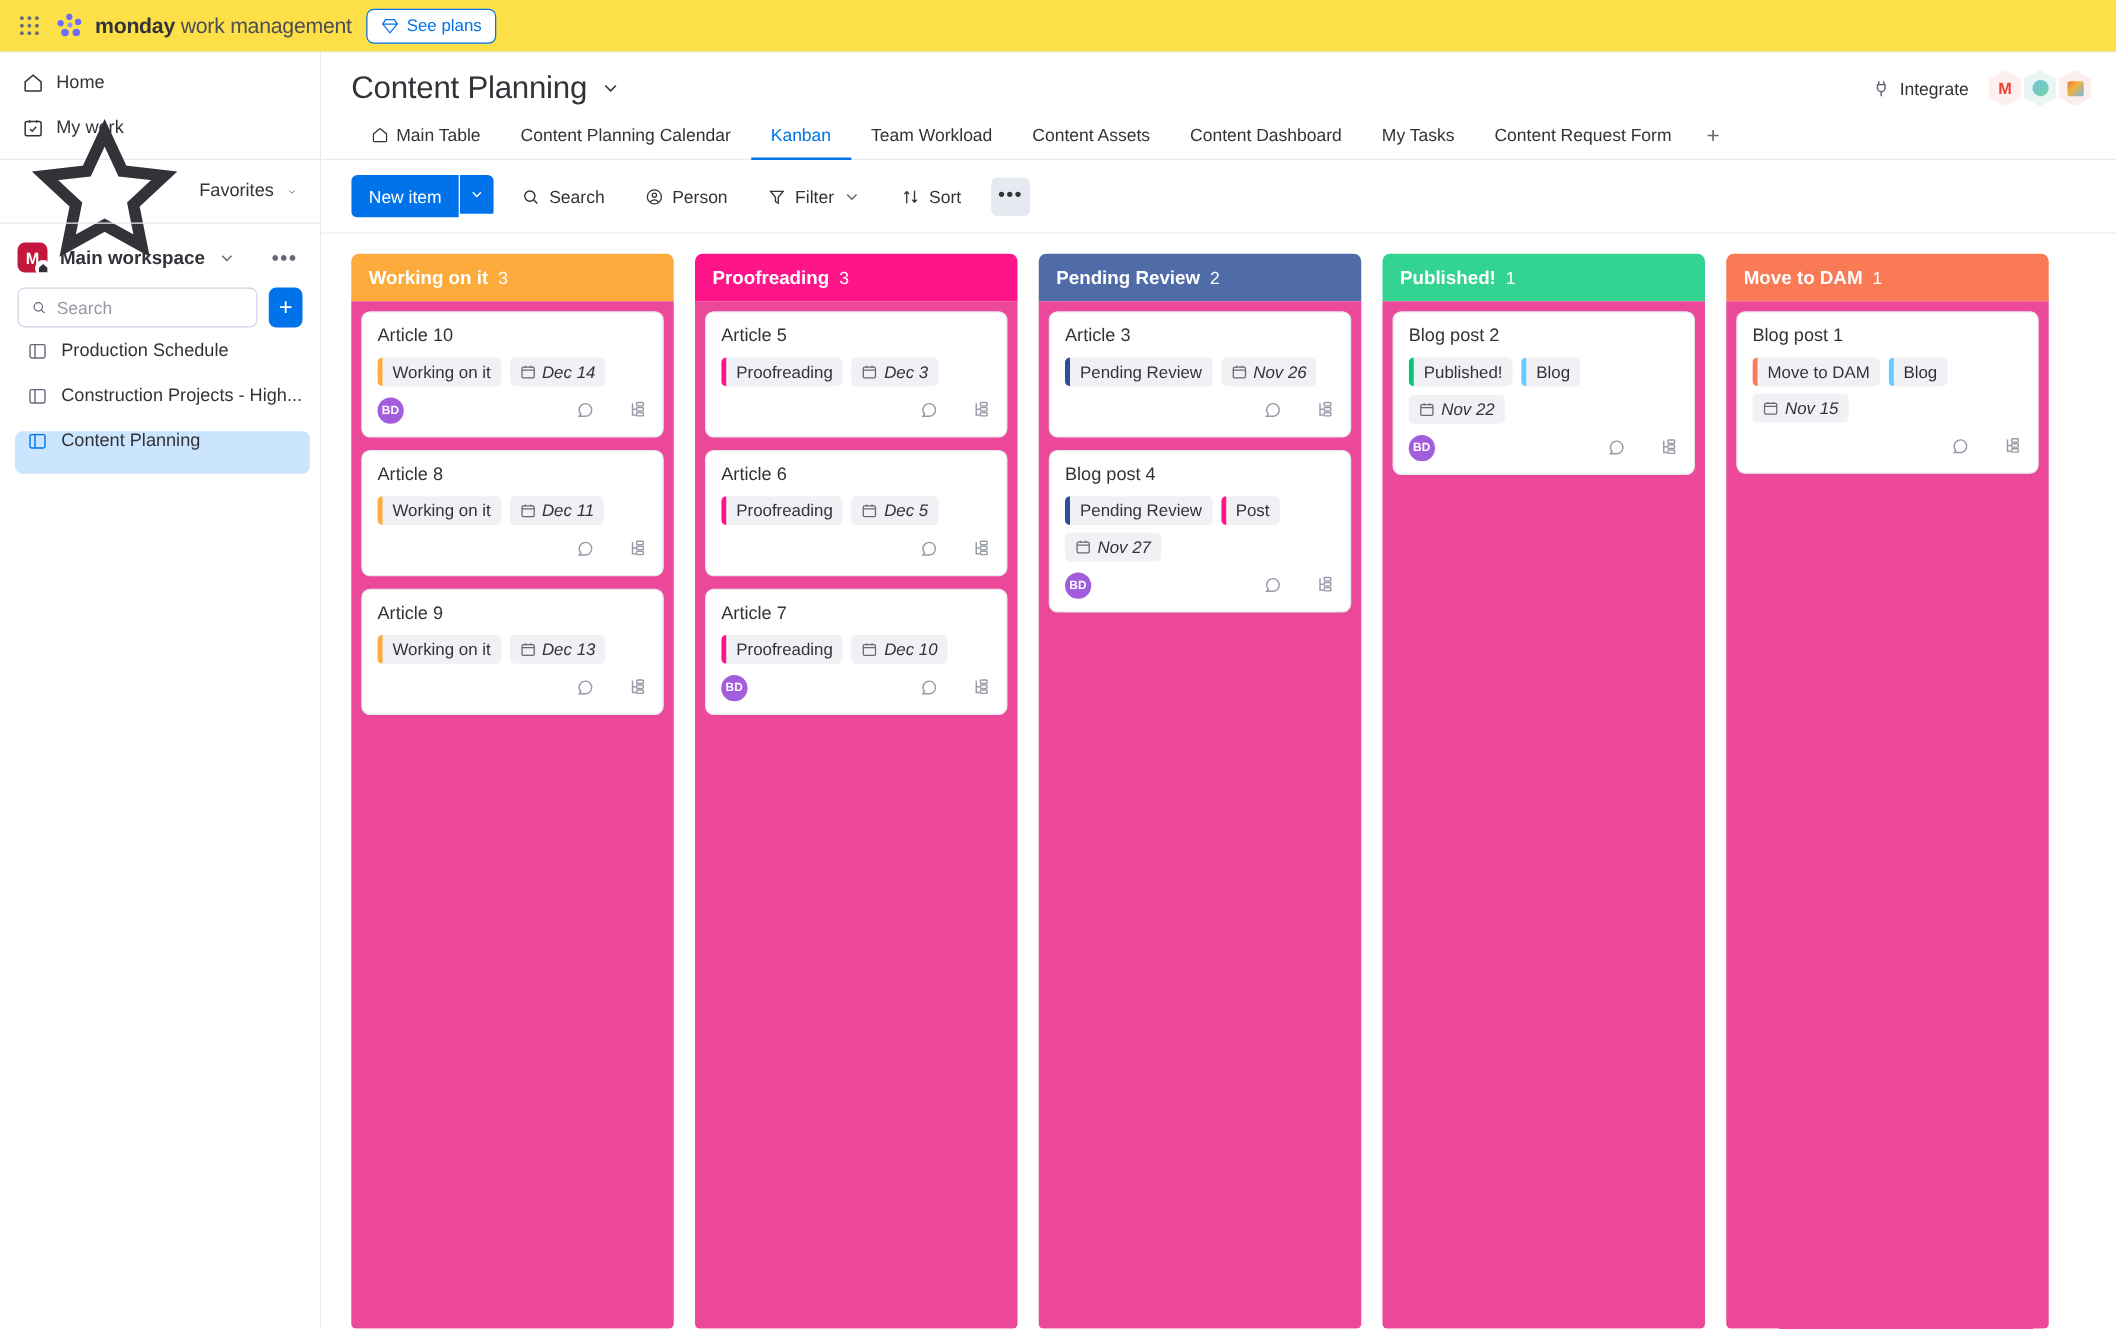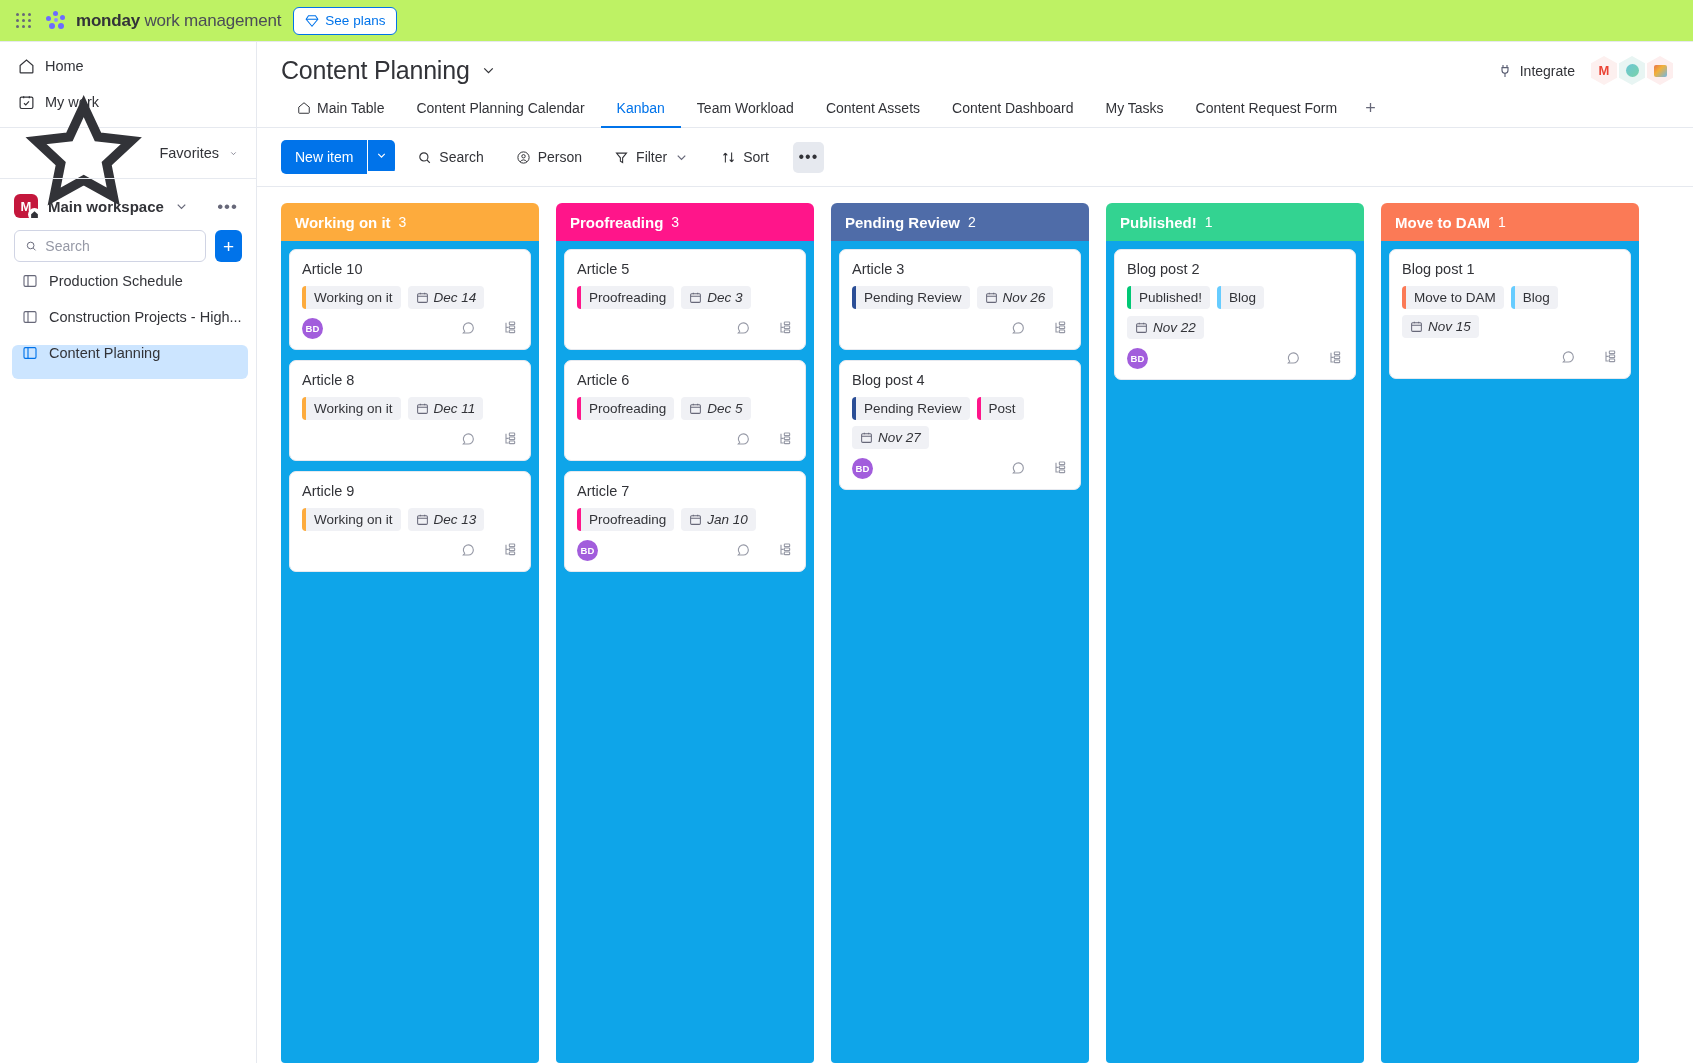--- a/index.html
+++ b/index.html
@@ -10,21 +10,21 @@
     overflow: hidden;
     color: #323338;
   }
   .app { display: flex; flex-direction: column; width: 1693px; height: 1063px; }
 
   
   .topbar {
     height: 42px; flex: 0 0 42px;
     display: flex; align-items: center;
     padding: 0 14px;
-    background: #bef264;
+    background: #fde047;
     border-bottom: 1px solid #e6e9ef;
     gap: 12px;
   }
   .waffle { display: grid; grid-template-columns: repeat(3,3px); grid-gap: 3px; padding: 2px; cursor: pointer; }
   .waffle i { width: 3px; height: 3px; background: #676879; border-radius: 50%; display: block; }
   .brand { display: flex; align-items: center; gap: 9px; }
   .mlogo { width: 22px; height: 22px; position: relative; }
   .mlogo i { position: absolute; border-radius: 50%; background: #6c6cff; display: block; }
   .mlogo i:nth-child(1){ width:5px;height:5px; left:1px; top:6px; }
   .mlogo i:nth-child(2){ width:5px;height:5px; left:8px; top:1px; }
@@ -138,21 +138,21 @@
 
   
   .kanban { flex: 1 1 auto; display: flex; gap: 17px; padding: 16px 24px 0 24px; overflow: hidden; min-height: 0; background: #fff; }
   .col { width: 258px; flex: 0 0 258px; display: flex; flex-direction: column; min-height: 0; }
   .col-head {
     height: 38px; border-radius: 6px 6px 0 0;
     display: flex; align-items: center; gap: 8px; padding: 0 14px;
     color: #fff; font-size: 15px; font-weight: 700;
   }
   .col-head .cnt { font-weight: 400; font-size: 14px; }
-  .col-body { flex: 1 1 auto; background: #0ea5e9; border-radius: 0 0 4px 4px; padding: 8px 8px 8px 8px; display: flex; flex-direction: column; gap: 10px; overflow: hidden; }
+  .col-body { flex: 1 1 auto; background: #ec4899; border-radius: 0 0 4px 4px; padding: 8px 8px 8px 8px; display: flex; flex-direction: column; gap: 10px; overflow: hidden; }
   .card { background: #fff; border: 1px solid #e6e9ef; border-radius: 7px; padding: 11px 12px 8px 12px; cursor: pointer; }
   .card-title { font-size: 14.5px; color: #323338; margin-bottom: 9px; }
   .chips { display: flex; flex-wrap: wrap; gap: 7px; margin-bottom: 6px; }
   .chip { display: flex; align-items: center; border-radius: 4px; background: #f0f1f5; font-size: 13.5px; color: #323338; height: 23px; overflow: hidden; }
   .chip .bar { width: 4px; align-self: stretch; flex: 0 0 4px; }
   .chip .txt { padding: 0 8px; white-space: nowrap; }
   .chip.date { background: #f0f1f5; padding: 0 8px; gap: 5px; color: #323338; font-style: italic; }
   .chip.date svg { width: 13px; height: 13px; color: #676879; }
   .card-foot { display: flex; align-items: center; min-height: 26px; justify-content: flex-end; }
   .avatar { width: 21px; height: 21px; border-radius: 50%; background: #a25ddc; color: #fff; font-size: 9.5px; font-weight: 700; display: flex; align-items: center; justify-content: center; letter-spacing: .2px; }
@@ -570,21 +570,21 @@
               <div class="chips">
                 <div class="chip">
                   <span class="bar" style="background:#ff158a"></span>
                   <span class="txt">Proofreading</span>
                 </div>
                 <div class="chip date">
                   <svg viewBox="0 0 24 24" fill="none" stroke="currentColor" stroke-width="1.9">
                       <rect x="3" y="5" width="18" height="16" rx="2"></rect>
                       <path d="M3 9.5h18M8 3v3M16 3v3"></path>
                     </svg>
-                  <span>Jan 10</span>
+                  <span>Dec 10</span>
                 </div>
               </div>
               <div class="card-foot">
                 <div class="avatar">BD</div>
                 <div class="foot-icons">
                   <svg viewBox="0 0 24 24" fill="none" stroke="currentColor" stroke-width="1.7">
                       <path d="M20 12a7.5 7.5 0 0 1-7.5 7.5H5L7 17a7.5 7.5 0 1 1 13-5z"></path>
                     </svg>
                   <svg viewBox="0 0 24 24" fill="none" stroke="currentColor" stroke-width="1.7">
                       <path d="M6 4v14h4M6 11h4"></path>

